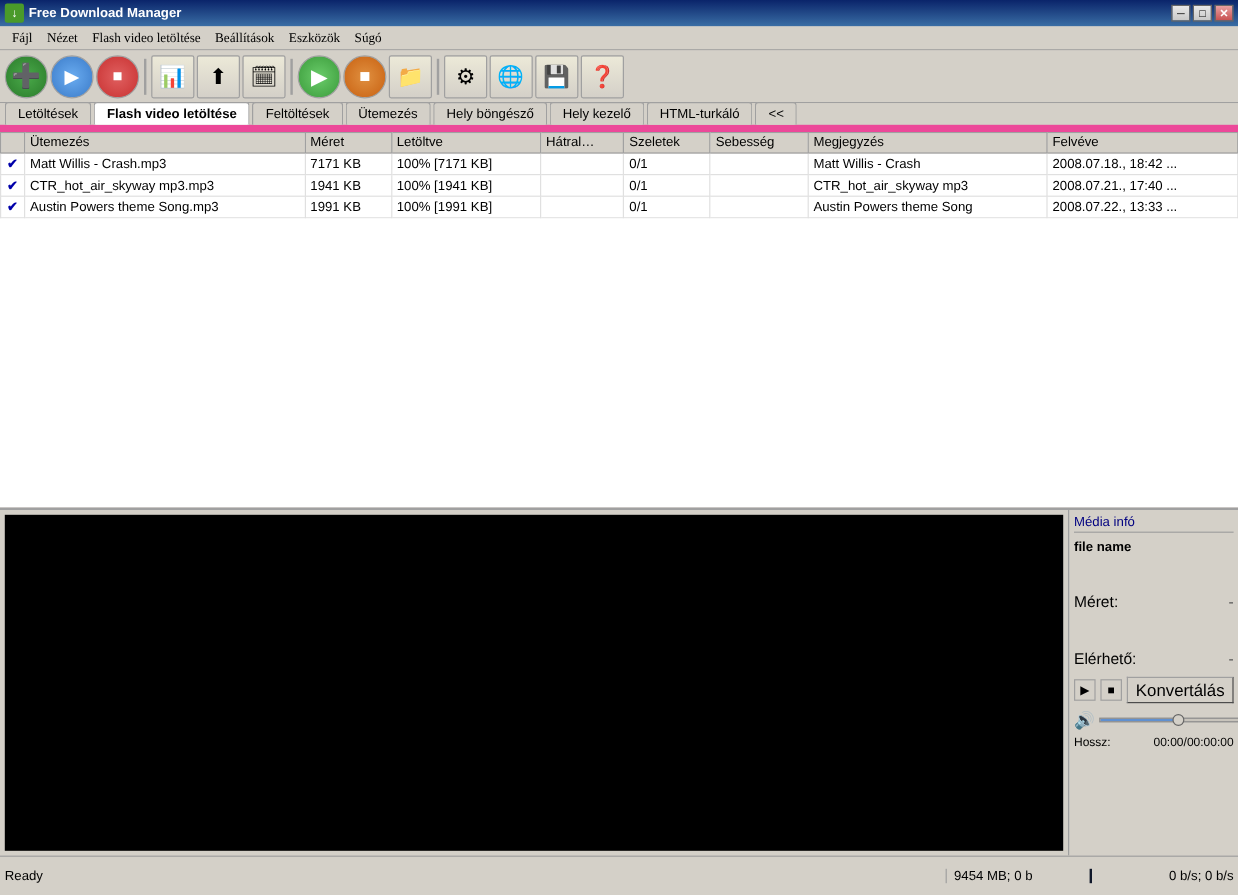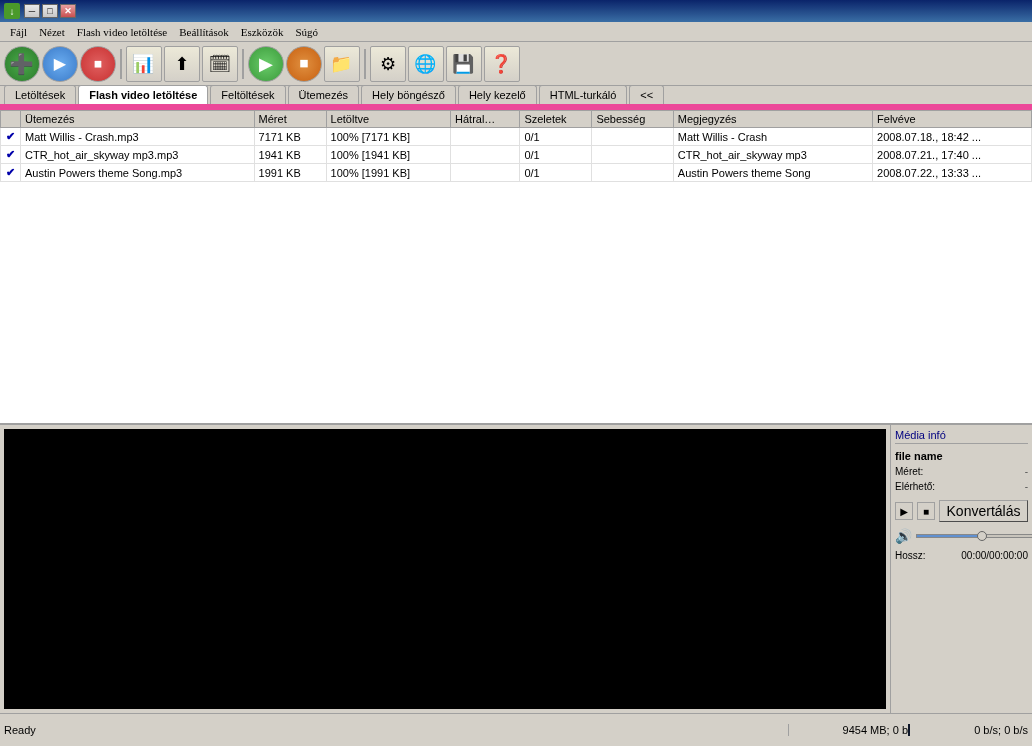--- a/index.html
+++ b/index.html
@@ -210,21 +210,22 @@
       padding-bottom: 2px;
       margin-bottom: 2px;
     }
     #file-name-label {
       font-size: 11px;
       font-weight: bold;
     }
     .info-row {
       display: flex;
       justify-content: space-between;
-      font-size: 10px;
+      font-size: 13px;
+      margin-top: 28px;
     }
     .info-row .label { color: #000; }
     .info-row .value { color: #555; }
 
     
     #media-controls {
       display: flex;
       align-items: center;
       gap: 4px;
       margin-top: 4px;
@@ -285,34 +286,35 @@
     #status-bar {
       height: 20px;
       background: #d4d0c8;
       border-top: 1px solid #a0a0a0;
       display: flex;
       align-items: center;
       padding: 16px 4px;
       font-size: 11px;
     }
     #status-ready { flex: 1; }
-    #status-size { width: 120px; text-align: right; border-left: 1px solid #a0a0a0; padding-left: 6px; }
+    #status-size { width: 120px; text-align: left; border-left: 1px solid #a0a0a0; padding-left: 6px; }
     #status-speed { width: 120px; text-align: right; border-left: 2px solid #0f172a; padding-left: 6px; }
 
     
     #table-scroll-area {
       height: 310px;
       overflow: hidden;
     }
   </style>
 </head>
 <body>
 
 <div id="title-bar">
   <div id="title-icon">↓</div>
+  <span id="title-text">Free Download Manager</span>
   <div id="window-controls">
     <div class="win-btn">─</div>
     <div class="win-btn">□</div>
     <div class="win-btn close">✕</div>
   </div>
 </div>
 
 <div id="menu-bar">
     <span class="menu-item">Fájl</span>
     <span class="menu-item">Nézet</span>

